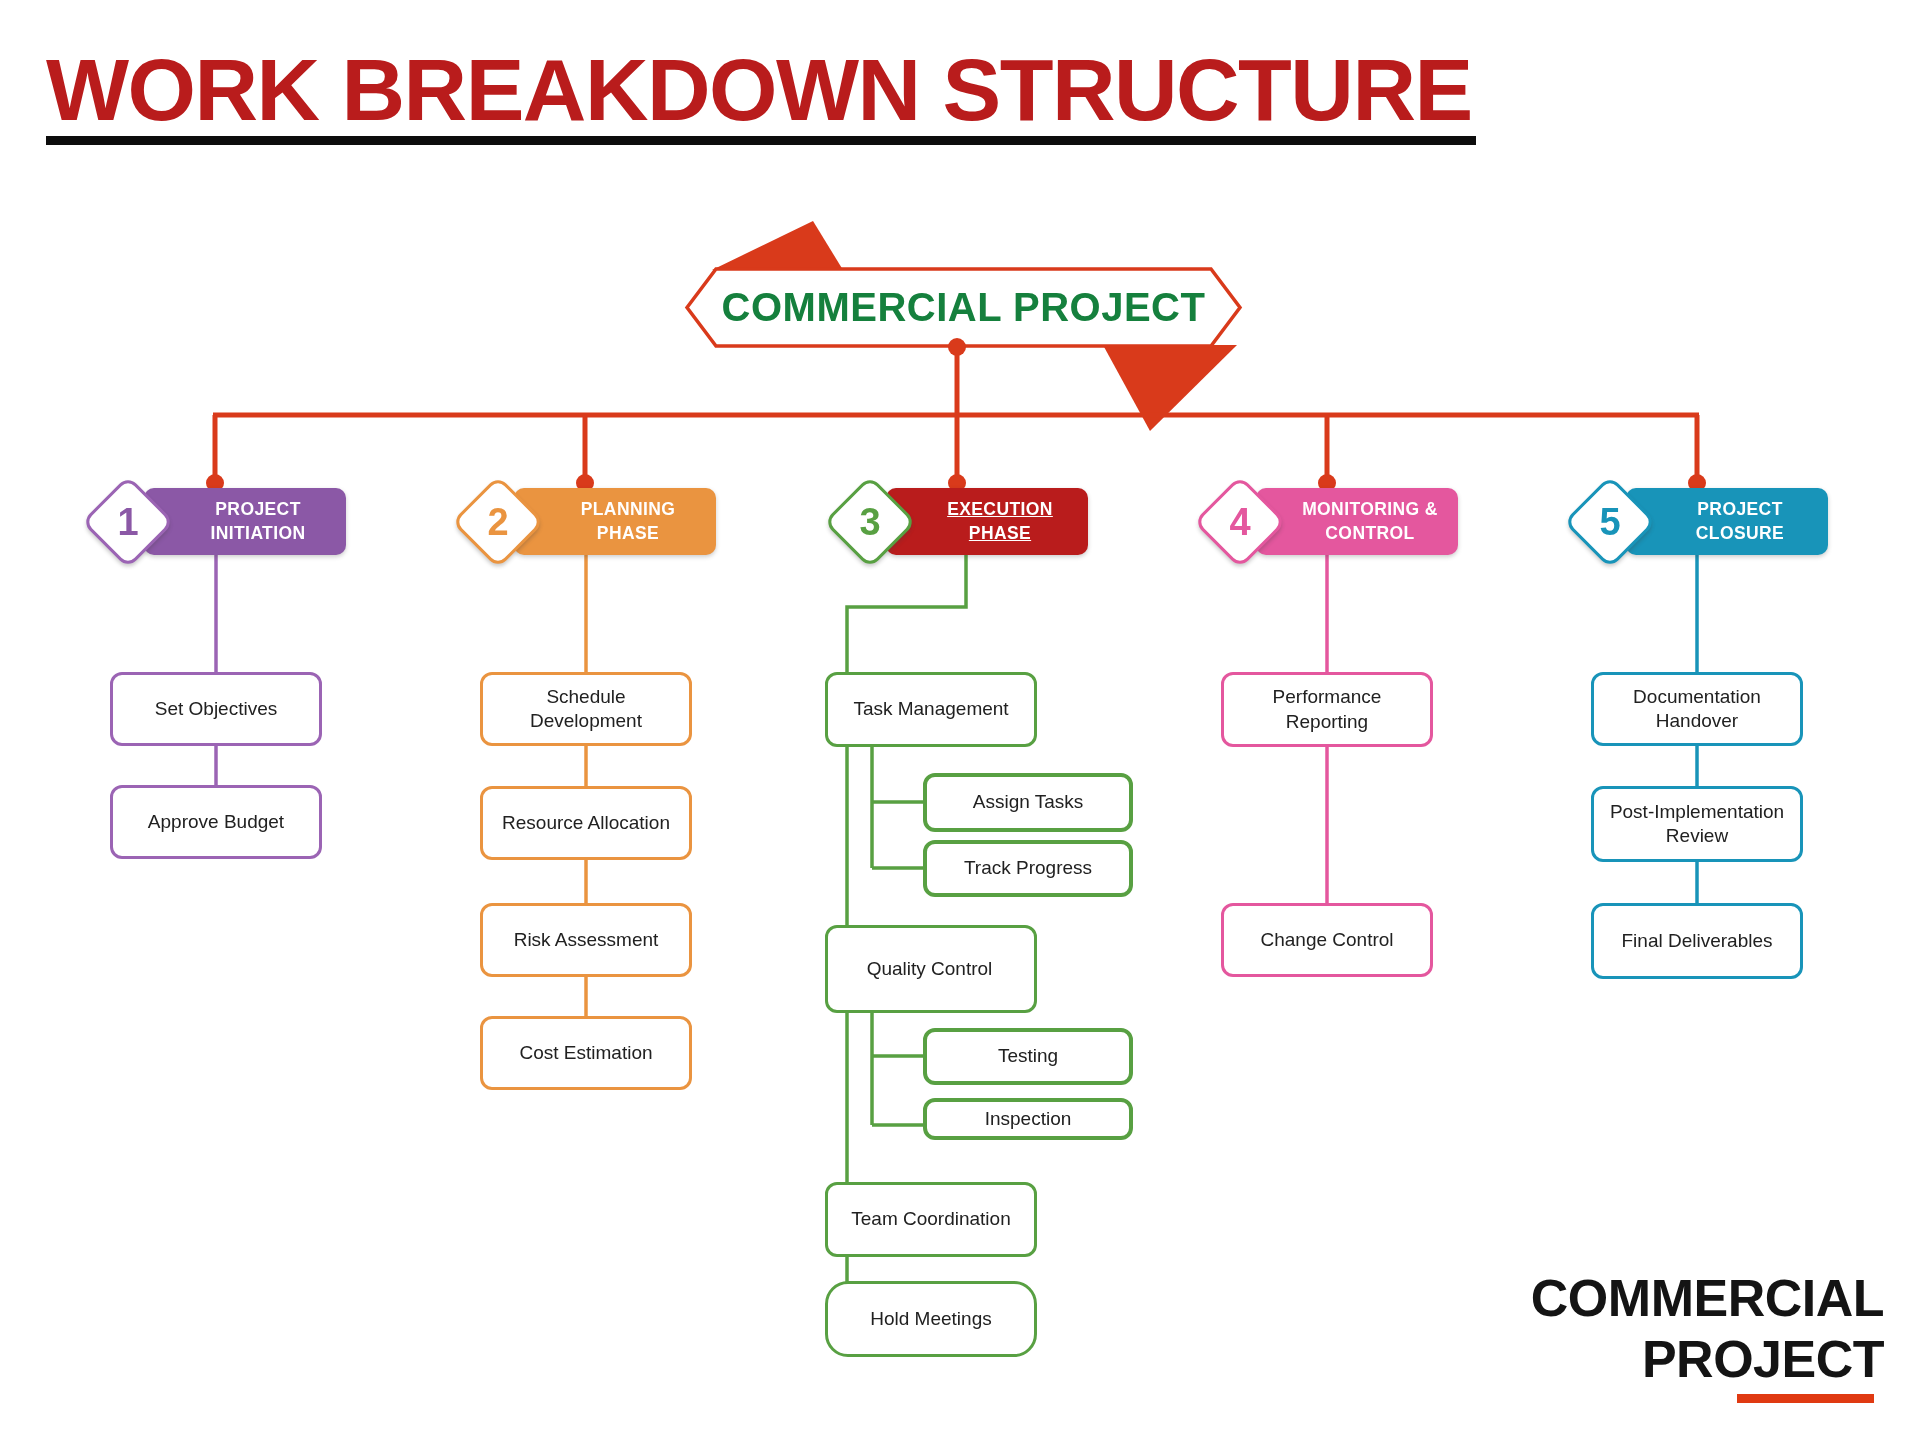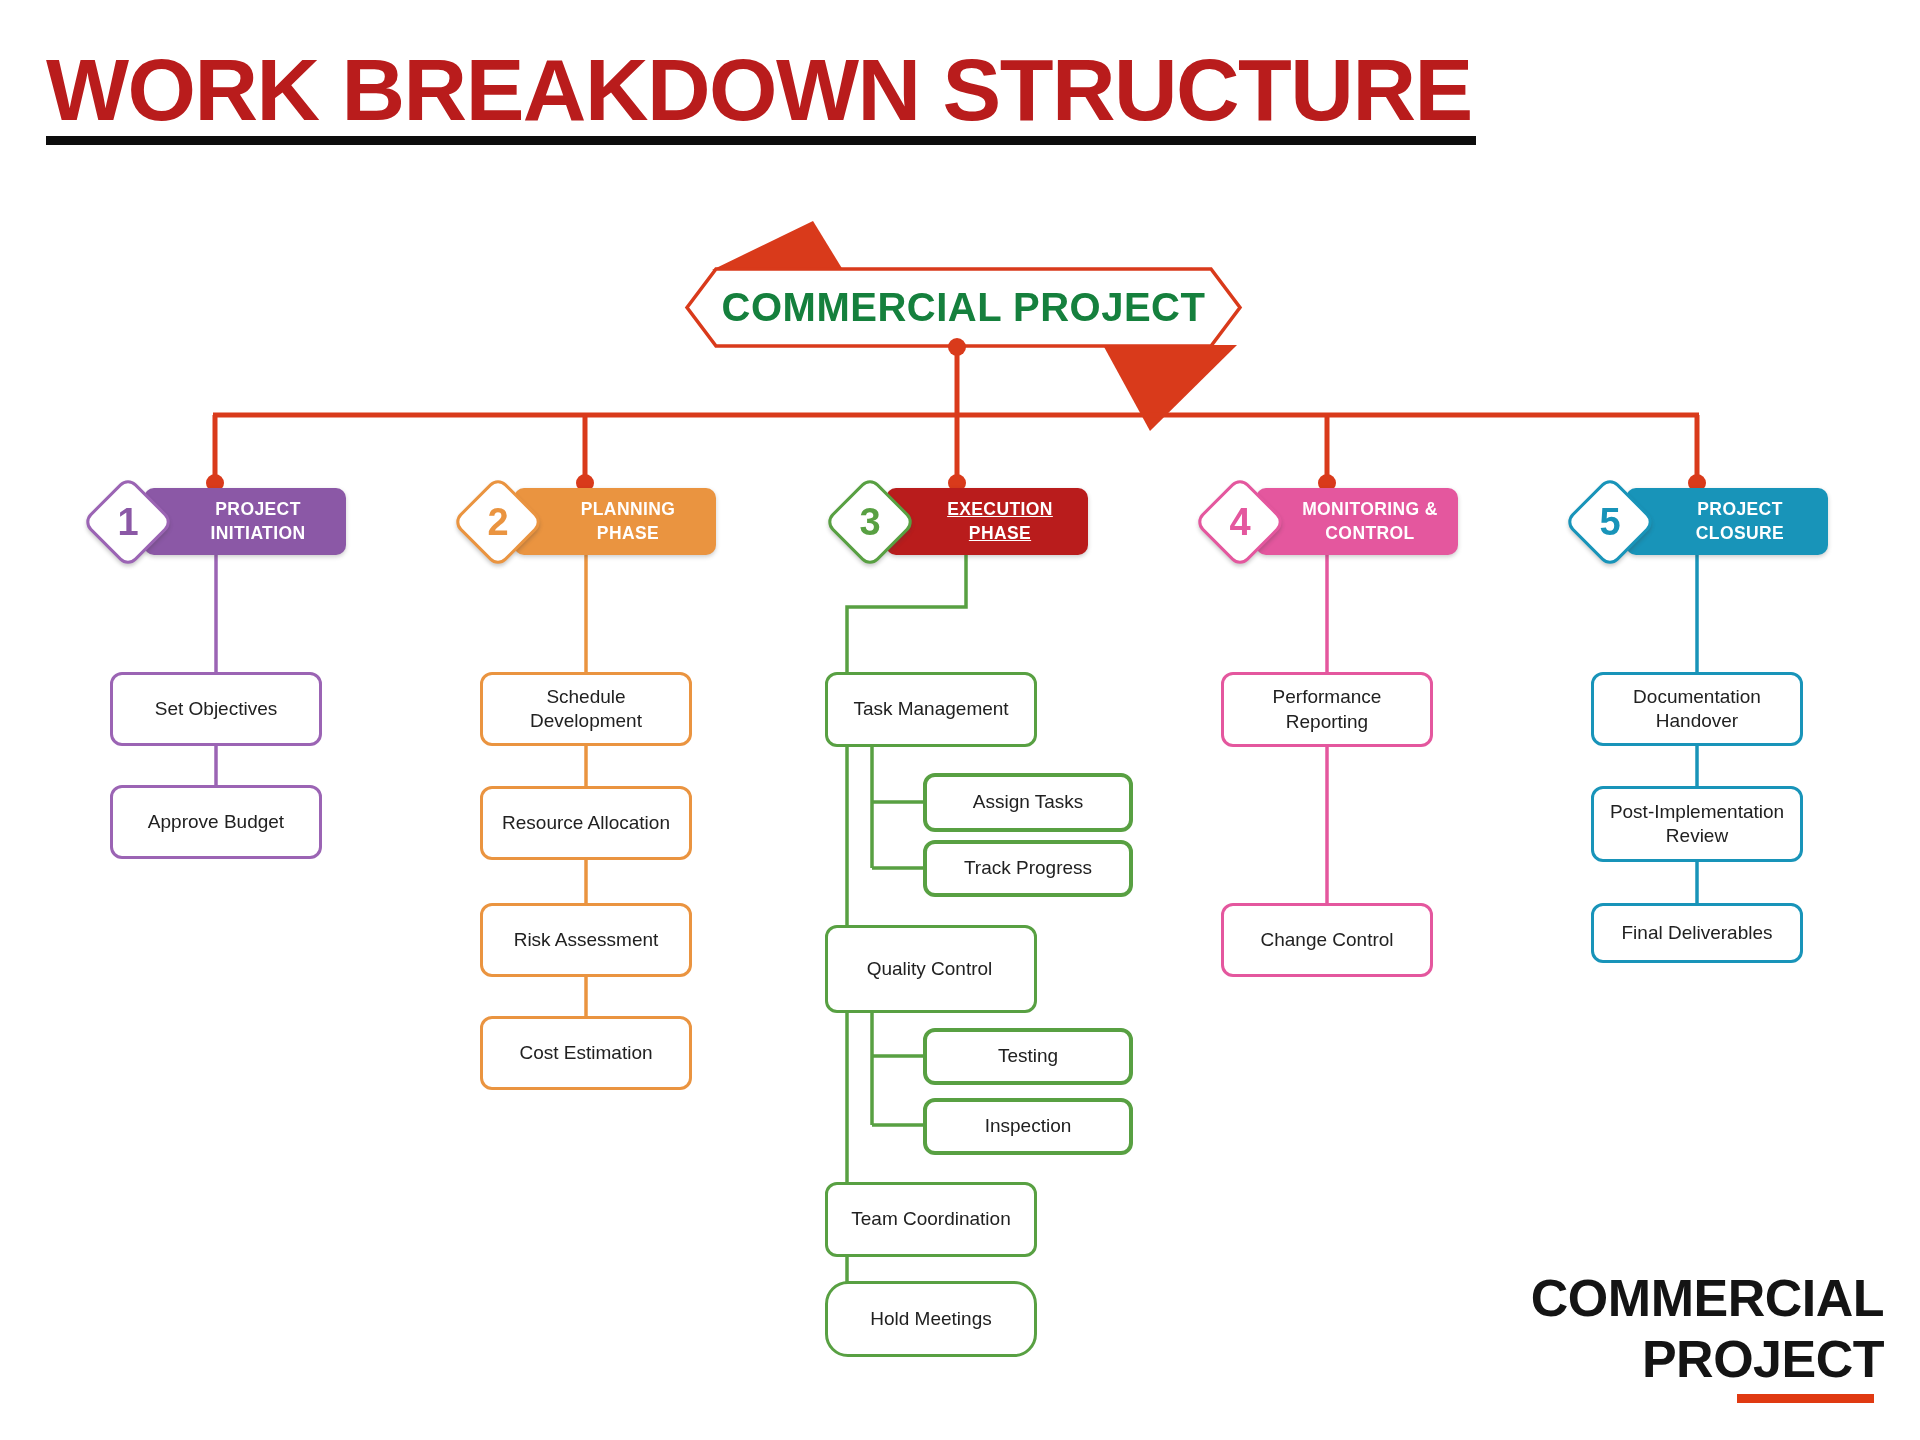--- a/index.html
+++ b/index.html
@@ -149,30 +149,30 @@
   <div class="abs box c2" style="left:480px;top:672px;height:74px;">Schedule Development</div>
   <div class="abs box c2" style="left:480px;top:786px;height:74px;">Resource Allocation</div>
   <div class="abs box c2" style="left:480px;top:903px;height:74px;">Risk Assessment</div>
   <div class="abs box c2" style="left:480px;top:1016px;height:74px;">Cost Estimation</div>
 
   <div class="abs box c3" style="left:825px;top:672px;height:75px;">Task Management</div>
   <div class="abs box cbox c3" style="left:923px;top:773px;height:59px;">Assign Tasks</div>
   <div class="abs box cbox c3" style="left:923px;top:840px;height:57px;">Track Progress</div>
   <div class="abs box c3" style="left:825px;top:925px;height:88px;padding-left:7px;">Quality Control</div>
   <div class="abs box cbox c3" style="left:923px;top:1028px;height:57px;">Testing</div>
-  <div class="abs box cbox c3" style="left:923px;top:1098px;height:57px;">Inspection</div>
+  <div class="abs box cbox c3" style="left:923px;top:1098px;height:42px;">Inspection</div>
   <div class="abs box c3" style="left:825px;top:1182px;height:75px;">Team Coordination</div>
   <div class="abs box c3" style="left:825px;top:1281px;height:76px;border-radius:23px;">Hold Meetings</div>
 
   <div class="abs box c4" style="left:1221px;top:672px;height:75px;">Performance Reporting</div>
   <div class="abs box c4" style="left:1221px;top:903px;height:74px;">Change Control</div>
 
   <div class="abs box c5" style="left:1591px;top:672px;height:74px;">Documentation Handover</div>
   <div class="abs box c5" style="left:1591px;top:786px;height:76px;">Post-Implementation Review</div>
-  <div class="abs box c5" style="left:1591px;top:903px;height:60px;">Final Deliverables</div>
+  <div class="abs box c5" style="left:1591px;top:903px;height:76px;">Final Deliverables</div>
 
   <div class="abs logo">
     <div>COMMERCIAL</div>
     <div>PROJECT</div>
   </div>
   <div class="abs logo-rule"></div>
 
 </div>
 
 </body></html>

